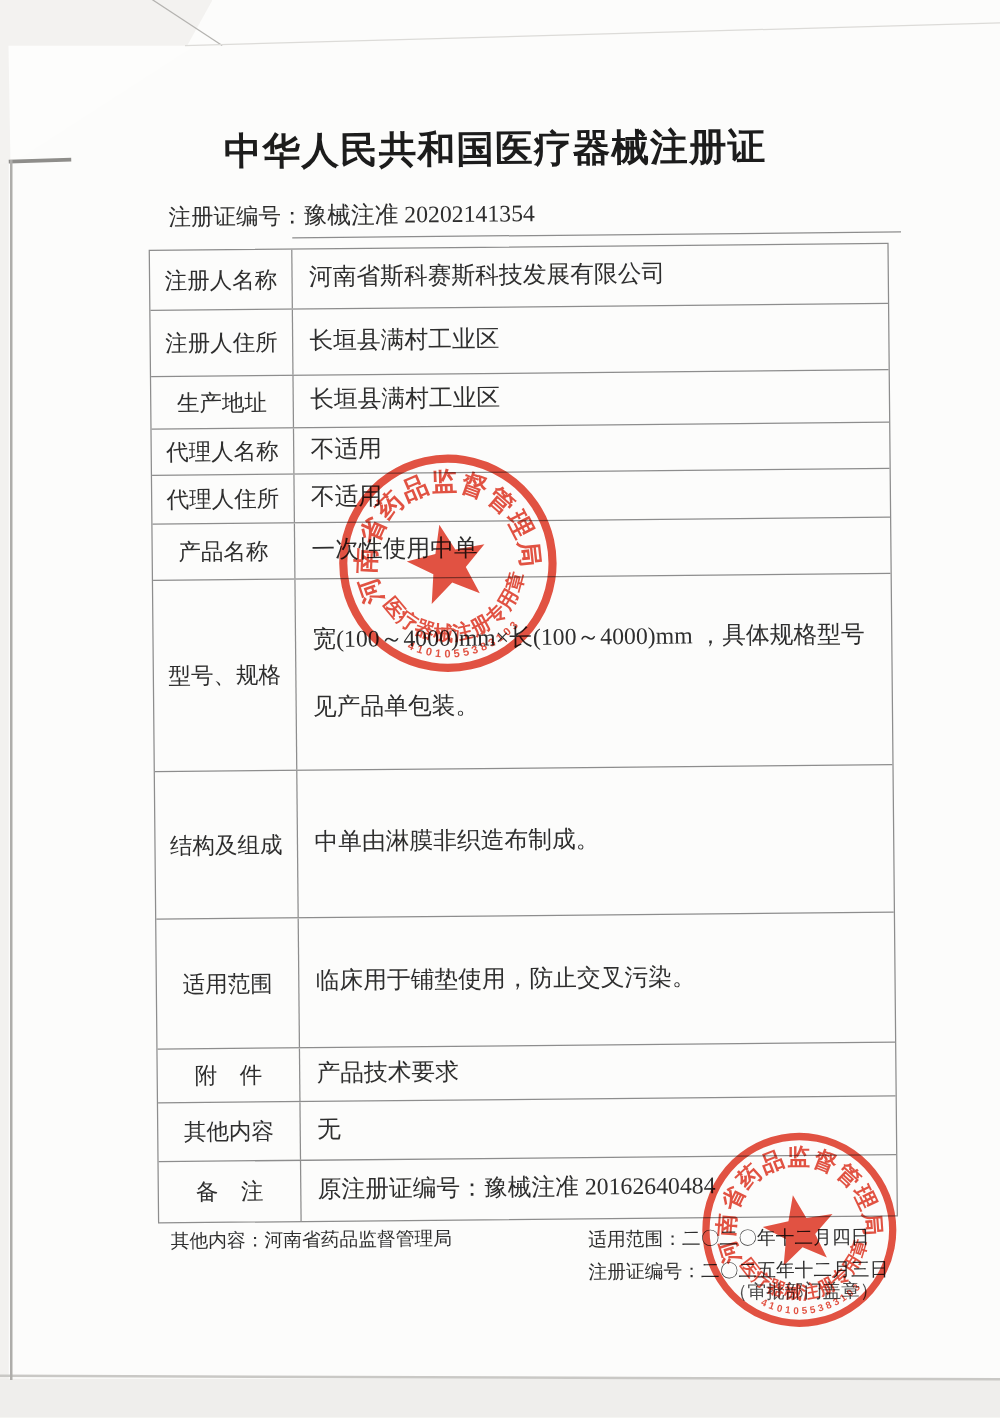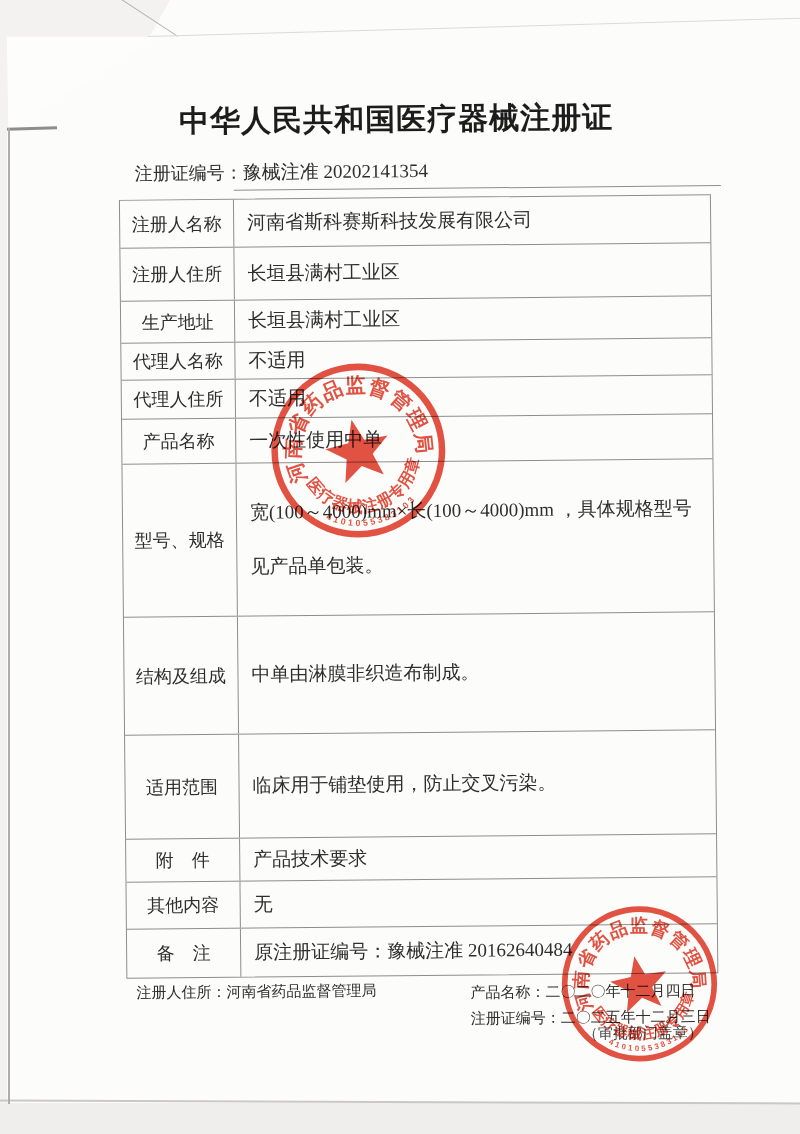--- a/index.html
+++ b/index.html
@@ -118,24 +118,24 @@
     <div class="row" style="height:47px">
       <div class="cell-label">其他内容</div>
       <div class="cell-value">无</div>
     </div>
     <div class="row" style="height:48px">
       <div class="cell-label">备　注</div>
       <div class="cell-value">原注册证编号：豫械注准 20162640484</div>
     </div>
   </div>
 
-  <div class="footer-dept"><span>注册人住所：</span><span>河南省药品监督管理局</span></div>
+  <div class="footer-dept"><span>其他内容：</span><span>河南省药品监督管理局</span></div>
 
   <div class="footer-dates">
-    <div><span>产品名称：</span><span>二〇二〇年十二月四日</span></div>
+    <div><span>适用范围：</span><span>二〇二〇年十二月四日</span></div>
     <div><span>注册证编号：</span><span>二〇二五年十二月三日</span></div>
   </div>
   <div class="seal-note">（审批部门盖章）</div>
 
   <div class="stamp stamp-1">
     <svg viewBox="0 0 200 200">
       <defs>
         <path id="arcTop1" d="M 40.8,121.5 A 63,63 0 1 1 159.2,121.5" fill="none"></path>
         <path id="arcBot1" d="M 38,122.6 A 66,66 0 0 0 162,122.6" fill="none"></path>
         <path id="arcNum1" d="M 37.9,152.1 A 81,81 0 0 0 162.1,152.1" fill="none"></path>

